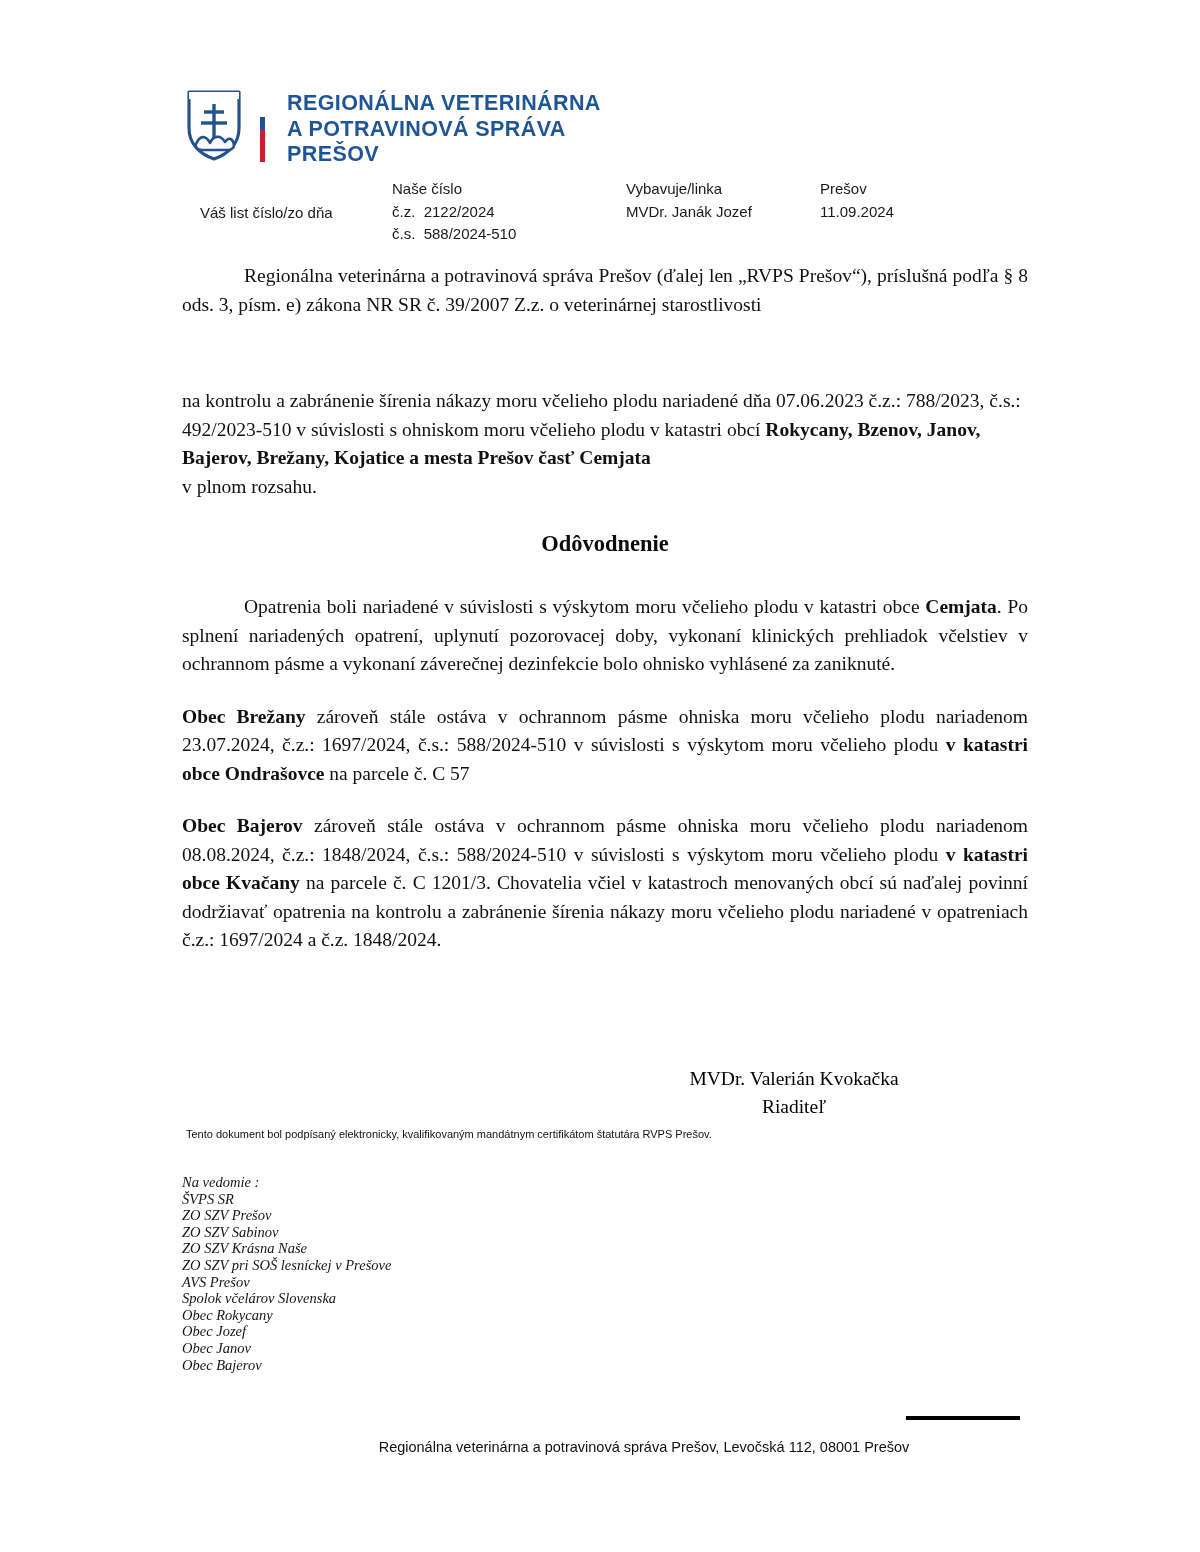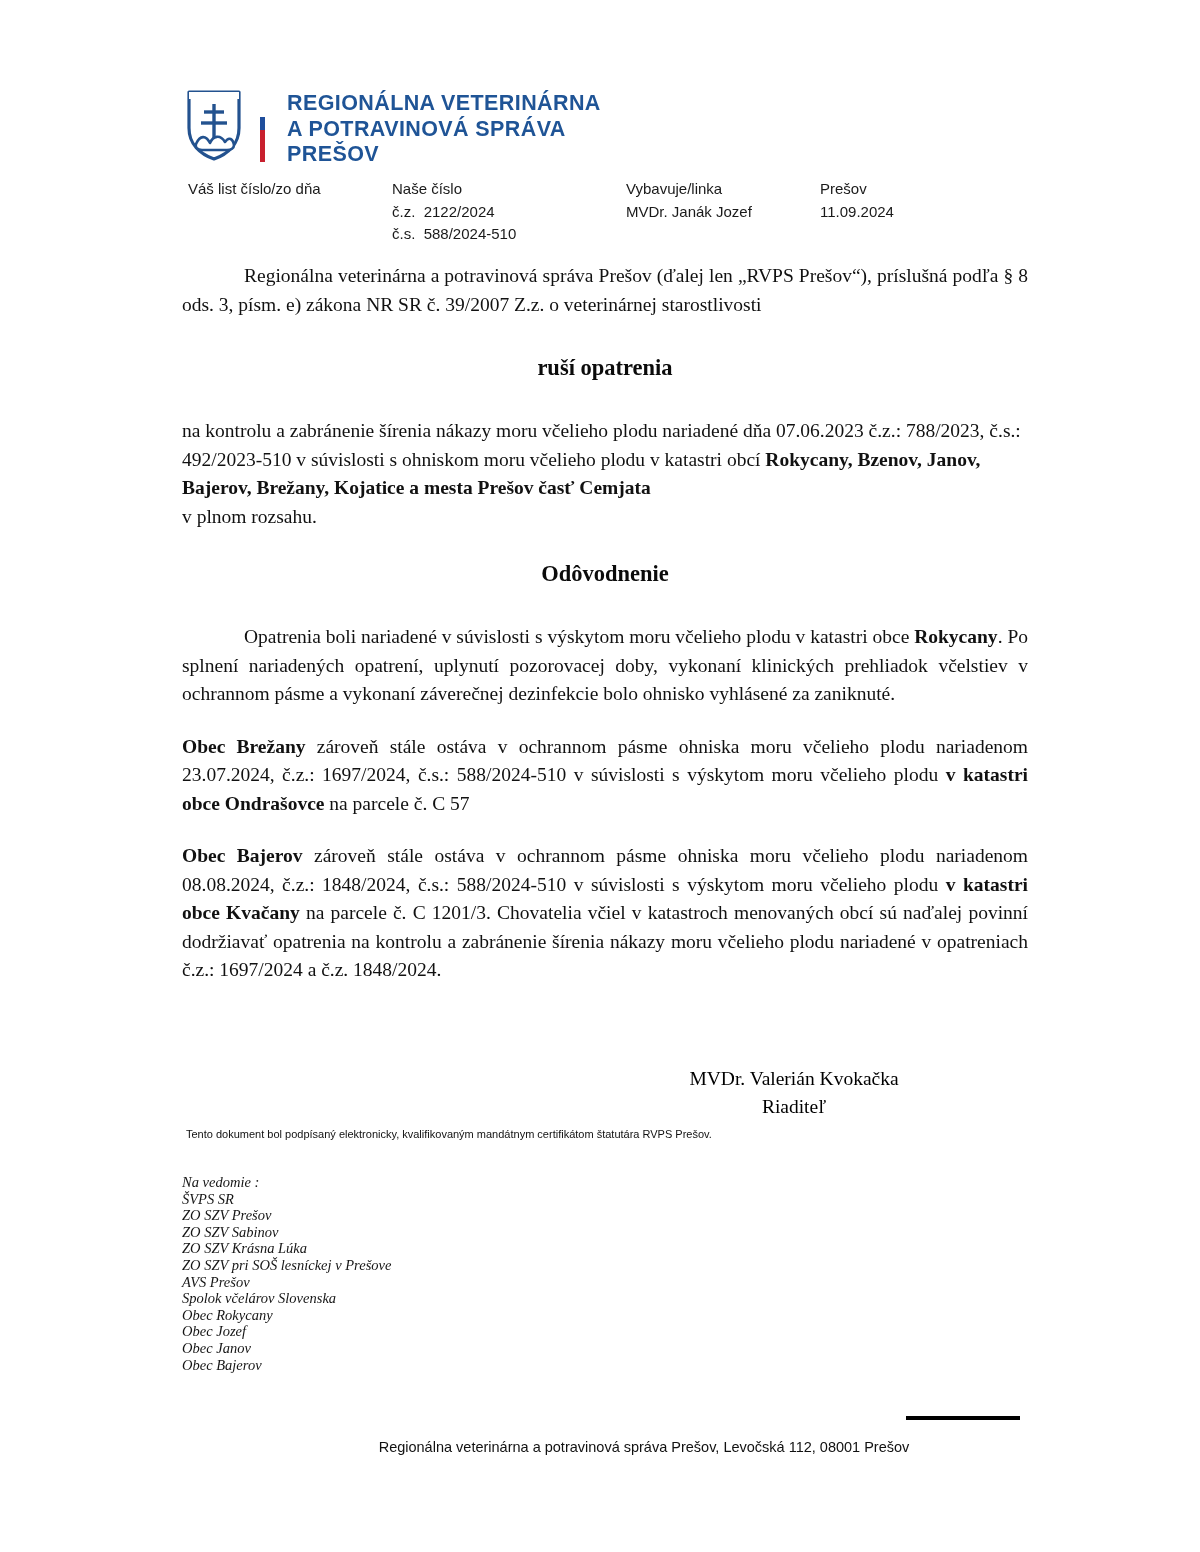--- a/index.html
+++ b/index.html
@@ -70,21 +70,21 @@
     width: 1200px;
     height: 70px;
     font-family: "Liberation Sans", sans-serif;
     font-size: 15px;
     line-height: 22.5px;
     color: #1a1a1a;
   }
   .refcol { position: absolute; top: 0; }
   .refcol .rc-head { display: block; white-space: nowrap; }
   .refcol .rc-line { display: block; white-space: pre; }
-  .refcol.c1 { left: 188px; }
+  .refcol.c1 { left: 200px; margin-top: 24px; }
   .refcol.c2 { left: 392px; }
   .refcol.c3 { left: 626px; }
   .refcol.c4 { left: 820px; }
 
   
   .body-wrap {
     position: absolute;
     left: 182px;
     top: 262px;
     width: 846px;
@@ -216,30 +216,29 @@
       <span class="rc-line">11.09.2024</span>
       <span class="rc-line"></span>
     </div>
   </div>
 
   <div class="body-wrap">
 
     <p class="para indent">Regionálna veterinárna a potravinová správa Prešov (ďalej len „RVPS Prešov“), príslušná podľa § 8 ods. 3, písm. e) zákona NR SR č. 39/2007 Z.z. o veterinárnej starostlivosti</p>
 
     <div class="gap-34"></div>
-    <h2 class="center-head">ruší opatrenia</h2>
     <div class="gap-34"></div>
 
     <p class="para noj"><span>na kontrolu a zabránenie šírenia nákazy moru včelieho plodu nariadené dňa 07.06.2023 č.z.: 788/2023, č.s.: 492/2023-510 v súvislosti s ohniskom moru včelieho plodu v katastri obcí </span><span class="b">Rokycany, Bzenov, Janov, Bajerov, Brežany, Kojatice a mesta Prešov časť Cemjata</span><br><span> v plnom rozsahu.</span></p>
 
     <div class="gap-28"></div>
     <h2 class="center-head">Odôvodnenie</h2>
     <div class="gap-34"></div>
 
-    <p class="para indent"><span>Opatrenia boli nariadené v súvislosti s výskytom moru včelieho plodu v katastri obce </span><span class="b">Rokycany</span><span>. Po splnení nariadených opatrení, uplynutí pozorovacej doby, vykonaní klinických prehliadok včelstiev v ochrannom pásme a vykonaní záverečnej dezinfekcie bolo ohnisko vyhlásené za zaniknuté.</span></p>
+    <p class="para indent"><span>Opatrenia boli nariadené v súvislosti s výskytom moru včelieho plodu v katastri obce </span><span class="b">Cemjata</span><span>. Po splnení nariadených opatrení, uplynutí pozorovacej doby, vykonaní klinických prehliadok včelstiev v ochrannom pásme a vykonaní záverečnej dezinfekcie bolo ohnisko vyhlásené za zaniknuté.</span></p>
 
     <div class="gap-24"></div>
 
     <p class="para"><span class="b">Obec   Brežany</span><span> zároveň stále ostáva v ochrannom pásme ohniska moru včelieho plodu nariadenom 23.07.2024,  č.z.: 1697/2024, č.s.: 588/2024-510 v súvislosti s výskytom moru včelieho plodu </span><span class="b">v katastri obce Ondrašovce</span><span> na parcele č. C 57</span></p>
 
     <div class="gap-24"></div>
 
     <p class="para"><span class="b">Obec   Bajerov</span><span> zároveň stále ostáva v ochrannom pásme ohniska moru včelieho plodu nariadenom 08.08.2024,  č.z.: 1848/2024, č.s.: 588/2024-510 v súvislosti s výskytom moru včelieho plodu </span><span class="b">v katastri obce Kvačany</span><span> na parcele č. C 1201/3. Chovatelia včiel v katastroch menovaných obcí sú  naďalej povinní dodržiavať opatrenia na  kontrolu a zabránenie šírenia nákazy moru včelieho plodu nariadené v opatreniach č.z.: 1697/2024 a č.z. 1848/2024.</span></p>
 
   </div>
@@ -249,21 +248,21 @@
     <div>Riaditeľ</div>
   </div>
 
   <div class="edoc">Tento dokument bol podpísaný elektronicky, kvalifikovaným mandátnym certifikátom štatutára RVPS Prešov.</div>
 
   <div class="cc">
     <div>Na vedomie :</div>
     <div>ŠVPS SR</div>
     <div>ZO SZV Prešov</div>
     <div>ZO SZV Sabinov</div>
-    <div>ZO SZV Krásna Lúka</div>
+    <div>ZO SZV Krásna Naše</div>
     <div>ZO SZV pri SOŠ lesníckej v Prešove</div>
     <div>AVS Prešov</div>
     <div>Spolok včelárov Slovenska</div>
     <div>Obec Rokycany</div>
     <div>Obec Jozef</div>
     <div>Obec Janov</div>
     <div>Obec Bajerov</div>
   </div>
 
   <div class="footer-rule"></div>

